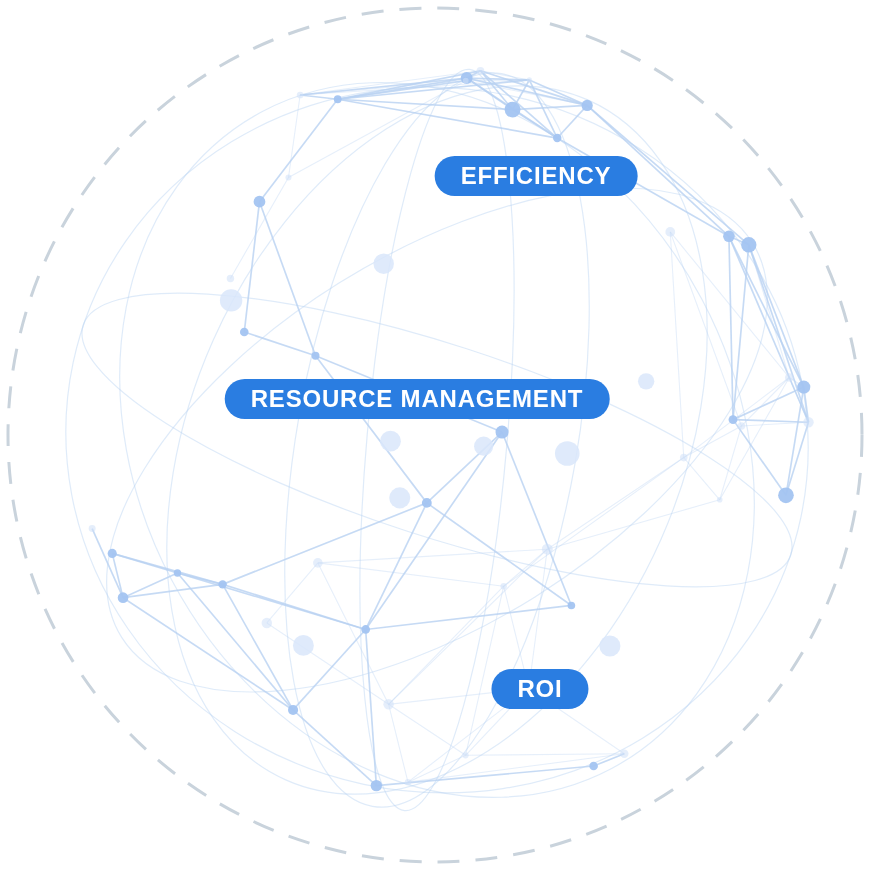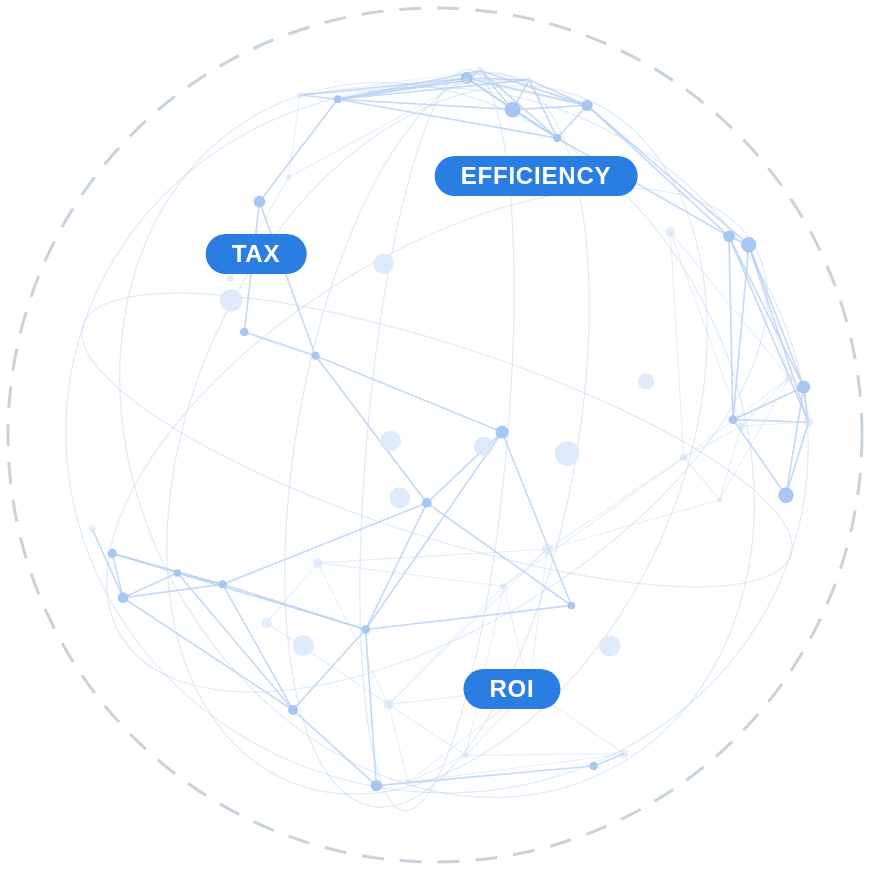--- a/index.html
+++ b/index.html
@@ -19,21 +19,21 @@
     letter-spacing:0.8px;
     white-space:nowrap;
     line-height:1;
     user-select:none;
   }
   .pos-efficiency{left:536px;top:176px;}
   .pos-tax{left:256px;top:254px;}
   .pos-resource{left:417px;top:399px;}
   .pos-advisory{left:630px;top:532px;}
   .pos-audit{left:218px;top:599px;}
-  .pos-roi{left:512px;top:689px;}
+  .pos-roi{left:540px;top:689px;}
 </style>
 </head>
 <body>
 
 <div class="stage">
 
   <svg id="network-svg" width="871" height="870" viewBox="0 0 871 870">
     <circle id="dashed-ring" cx="435" cy="435" r="427" fill="none" stroke-width="3" stroke-dasharray="22 16" stroke="#c9d3dc"></circle>
   <ellipse cx="437" cy="440" rx="372" ry="96" transform="rotate(18 437 440)" fill="none" stroke="#b9d2f2" stroke-width="1.2" opacity="0.45"></ellipse>
       <ellipse cx="437" cy="440" rx="372" ry="185" transform="rotate(-32 437 440)" fill="none" stroke="#b9d2f2" stroke-width="1.2" opacity="0.45"></ellipse>
@@ -208,16 +208,16 @@
       <circle cx="123.04148696237996" cy="597.6698925853807" r="5.341037155054993" fill="#a3c4f1" opacity="0.95"></circle>
       <circle cx="288.47580222841634" cy="177.49442782532475" r="3.0123970510961473" fill="#d0e0f8" opacity="0.55"></circle>
       <circle cx="529.3284286243669" cy="79.96645205579836" r="2.614357322507704" fill="#d0e0f8" opacity="0.55"></circle>
       <circle cx="112.23517696524755" cy="553.4199093500752" r="4.558829635874755" fill="#a3c4f1" opacity="0.95"></circle>
       <circle cx="503.6604965564352" cy="586.2396192344785" r="3.1676811280975494" fill="#d0e0f8" opacity="0.55"></circle>
       <circle cx="317.85751702863513" cy="562.9141337462445" r="4.811363578919025" fill="#d0e0f8" opacity="0.55"></circle>
       <circle cx="785.9670904775454" cy="495.32368880646493" r="7.830791773428578" fill="#a3c4f1" opacity="0.95"></circle>
     </svg>
 
   <div class="pill pos-efficiency">EFFICIENCY</div>
-  <div class="pill pos-tax">TAX</div>
+  <div class="pill pos-resource">RESOURCE MANAGEMENT</div>
   <div class="pill pos-roi">ROI</div>
 
 </div>
 
 </body></html>

